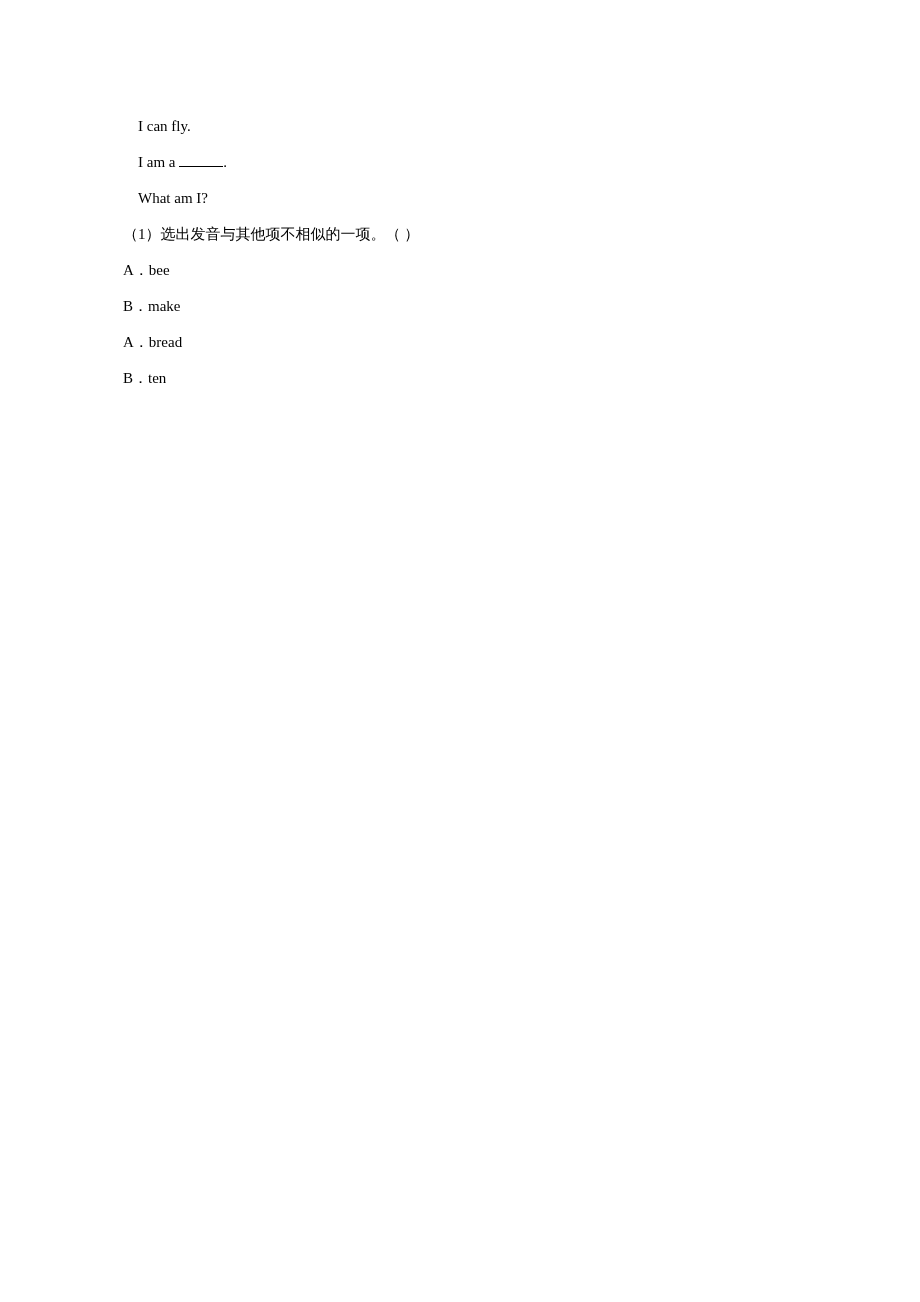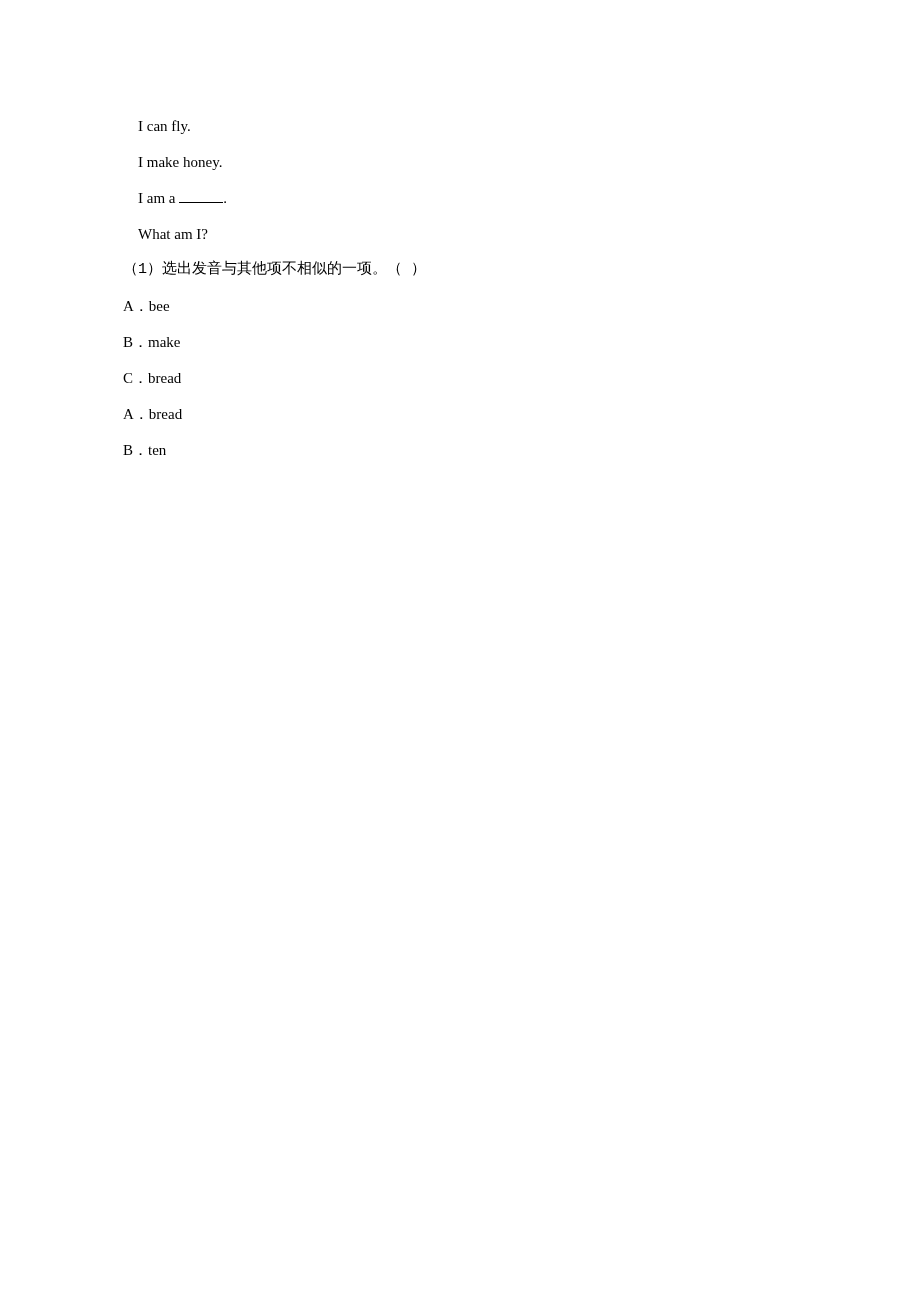--- a/index.html
+++ b/index.html
@@ -16,41 +16,39 @@
     padding-top: 108px;
     padding-left: 108px;
     padding-right: 108px;
     font-family: "SimSun", "宋体", serif;
     font-size: 15px;
     color: #000;
     line-height: 2.4;
   }
   .lvl1 { padding-left: 30px; }
   .lvl2 { padding-left: 0px; }
-  .lvl3 { padding-left: 15px; font-family: Liberation Mono, monospace; }
+  .lvl3 { padding-left: 15px; }
   .lvl4 { padding-left: 15px; }
   .q-num { display:inline; }
   .blank { display:inline-block; border-bottom:1px solid #000; width:44px; height:14px; vertical-align:baseline; }
 </style>
 </head>
 <body>
 
 <div class="page">
 
   <div class="lvl1">I can fly.</div>
-  <div class="lvl1">I make honey.</div>
   <div class="lvl1">
     <span>I am a </span><span class="blank"></span><span>.</span>
   </div>
   <div class="lvl1">What am I?</div>
 
 
   <div class="lvl3">
     <span>（1）</span><span>选出发音与其他项不相似的一项。（  ）</span>
   </div>
   <div class="lvl4">A．bee</div>
   <div class="lvl4">B．make</div>
-  <div class="lvl4">C．bread</div>
 
   <div class="lvl4">A．bread</div>
   <div class="lvl4">B．ten</div>
 
 </div>
 
 </body></html>

